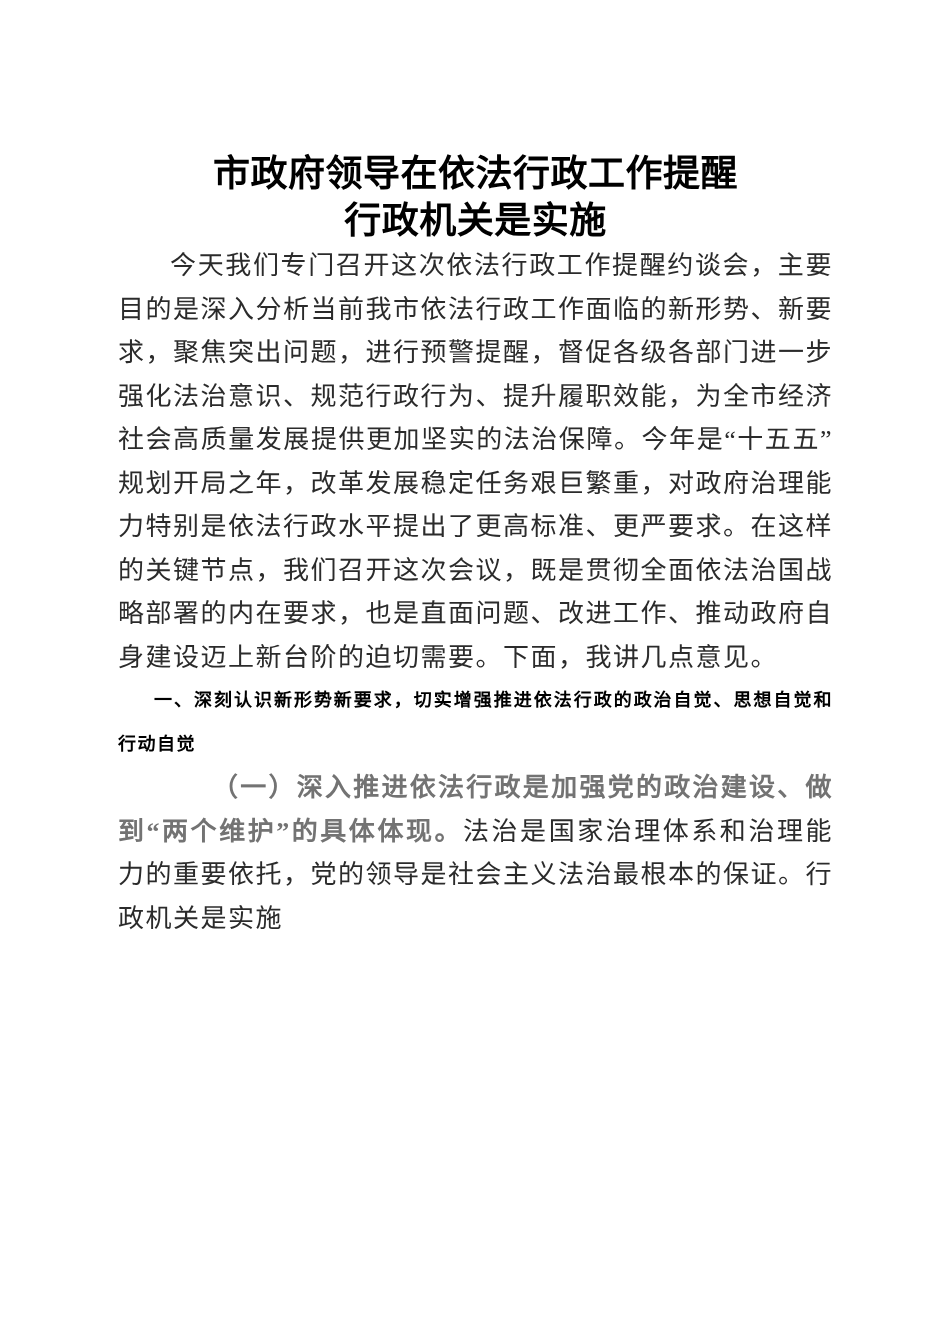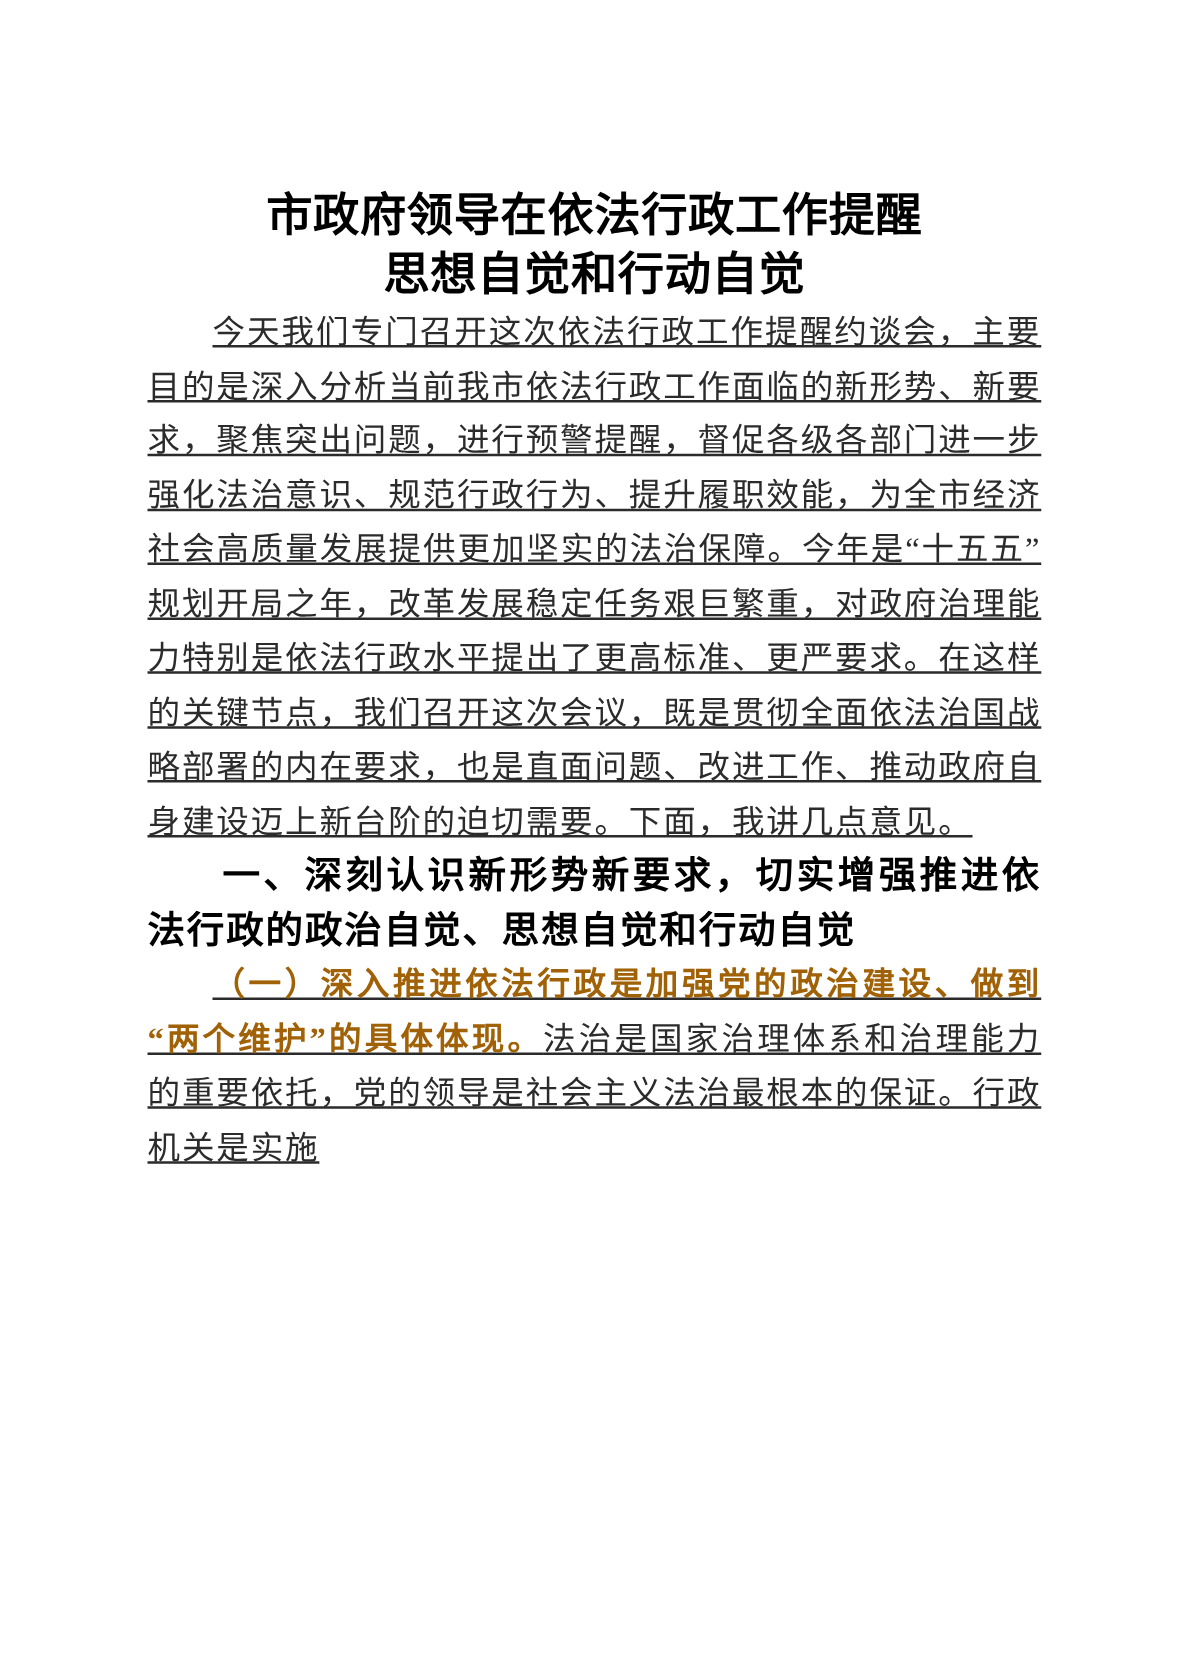--- a/index.html
+++ b/index.html
@@ -41,48 +41,48 @@
     word-break: break-all;
   }
   .salutation {
     margin: 26px 0 0 0;
     text-indent: 0;
     text-align: left;
   }
   .body-para {
     margin: 0;
     text-indent: 2em;
-    text-decoration: underline;
   }
   .section-heading {
     margin: 0;
     font-family: "Liberation Sans", sans-serif;
-    font-size: 30px;
+    font-size: 18px;
     line-height: 43.5px;
     font-weight: 700;
     color: #000000;
     text-indent: 2em;
     text-align: justify;
     text-justify: inter-character;
     letter-spacing: 1.5px;
     word-break: break-all;
   }
   .subsection-lead {
     font-weight: 700;
-    color: #a16207;
+    color: #737373;
+    margin-left: 42px;
   }
 </style>
 </head>
 <body>
 
 <div class="page">
 
   <h1 class="doc-title">
     <span class="title-line">市政府领导在依法行政工作提醒</span>
-    <span class="title-line">思想自觉和行动自觉</span>
+    <span class="title-line">行政机关是实施</span>
   </h1>
 
 
   <p class="body-text body-para">今天我们专门召开这次依法行政工作提醒约谈会，主要目的是深入分析当前我市依法行政工作面临的新形势、新要求，聚焦突出问题，进行预警提醒，督促各级各部门进一步强化法治意识、规范行政行为、提升履职效能，为全市经济社会高质量发展提供更加坚实的法治保障。今年是“十五五”规划开局之年，改革发展稳定任务艰巨繁重，对政府治理能力特别是依法行政水平提出了更高标准、更严要求。在这样的关键节点，我们召开这次会议，既是贯彻全面依法治国战略部署的内在要求，也是直面问题、改进工作、推动政府自身建设迈上新台阶的迫切需要。下面，我讲几点意见。</p>
 
   <h2 class="section-heading">一、深刻认识新形势新要求，切实增强推进依法行政的政治自觉、思想自觉和行动自觉</h2>
 
 
   <p class="body-text body-para"><strong class="subsection-lead">（一）深入推进依法行政是加强党的政治建设、做到“两个维护”的具体体现。</strong><span>法治是国家治理体系和治理能力的重要依托，党的领导是社会主义法治最根本的保证。行政机关是实施</span></p>
 

